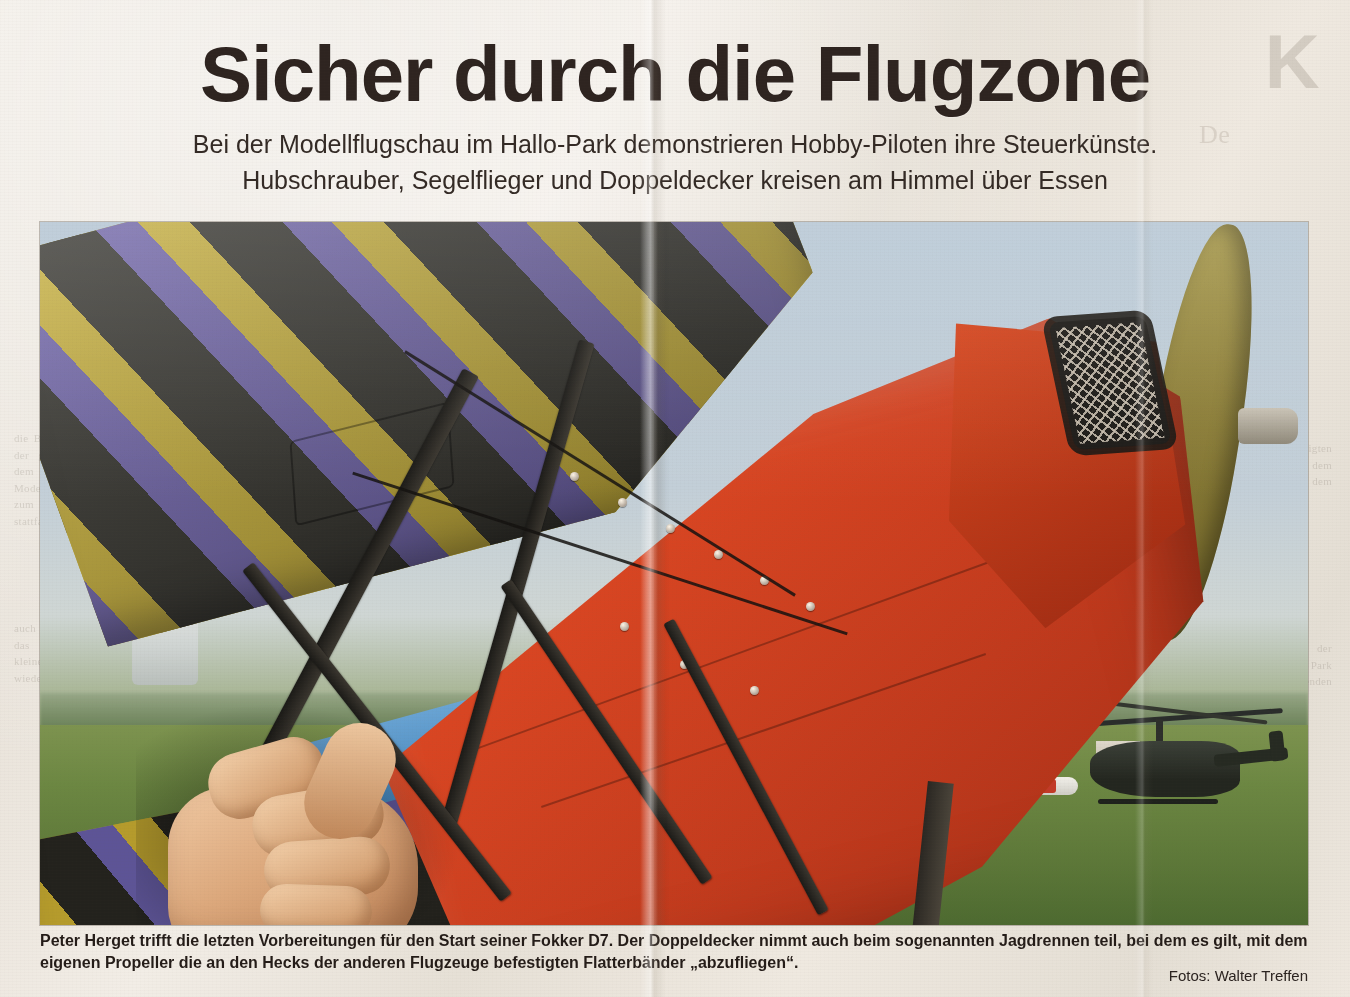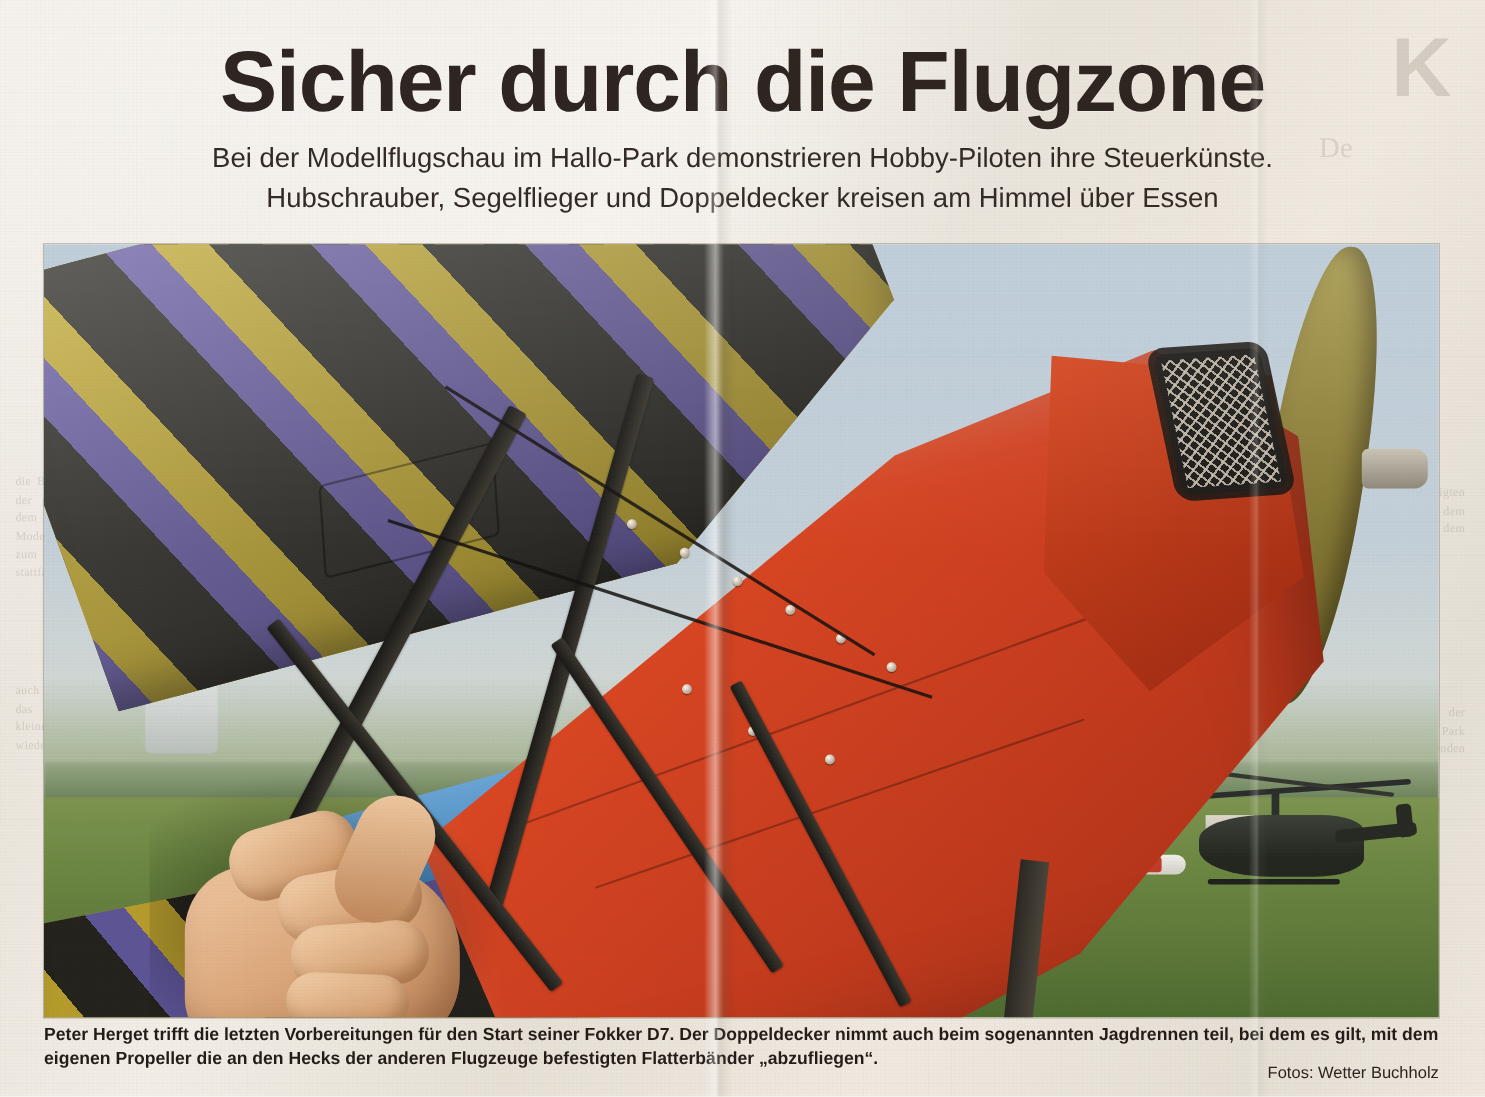--- a/index.html
+++ b/index.html
@@ -659,17 +659,17 @@
 
       <div class="scanfold"></div>
       <div class="haze"></div>
     </div>
   </div>
 
   <div class="caption">
     <span class="line">Peter Herget trifft die letzten Vorbereitungen für den Start seiner Fokker D7. Der Doppeldecker nimmt auch beim sogenannten Jagdrennen teil, bei dem es gilt, mit dem</span>
     <span class="line">eigenen Propeller die an den Hecks der anderen Flugzeuge befestigten Flatterbänder „abzufliegen“.</span>
   </div>
-  <div class="credit">Fotos: Wetter Buchholz</div>
+  <div class="credit">Fotos: Walter Treffen</div>
 
   <div class="fold f1"></div>
   <div class="fold f2"></div>
 </div>
 
 </body></html>

